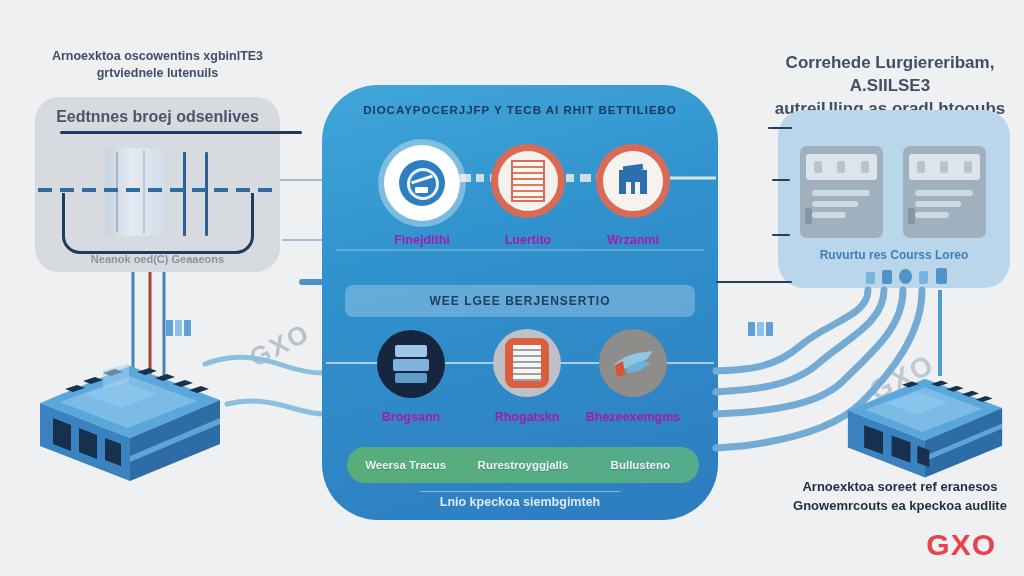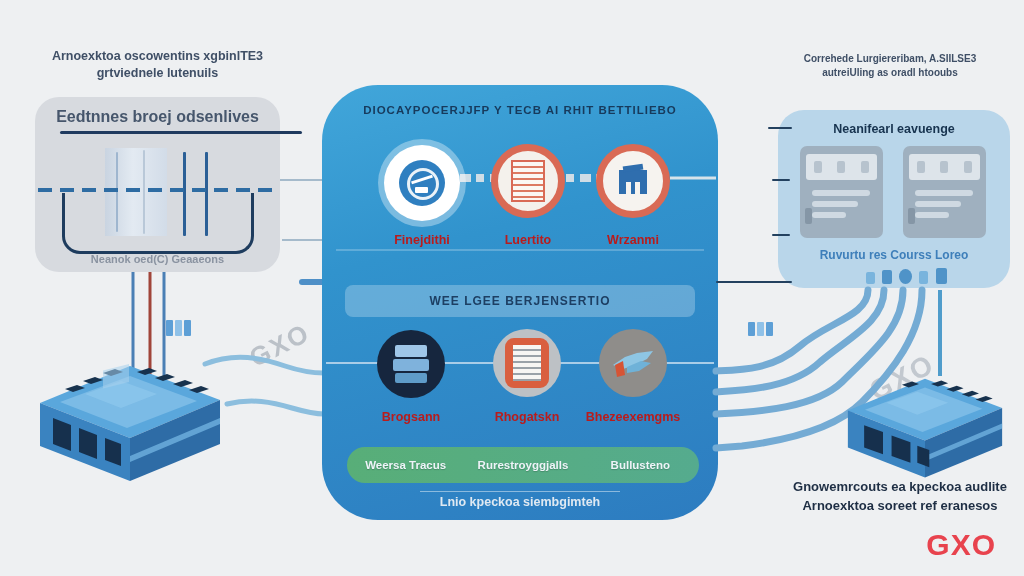--- a/index.html
+++ b/index.html
@@ -19,21 +19,21 @@
              background:repeating-linear-gradient(90deg,#2e6ca3 0 14px,transparent 14px 22px);}
   #left-ushape{left:62px;top:193px;width:186px;height:58px;border:3px solid #1e3c5e;border-top:none;
                border-radius:0 0 18px 18px;}
   #left-panel-caption{left:70px;top:253px;width:175px;font-size:11px;color:#8a93a1;font-weight:bold;text-align:center;}
   
   #center-panel{left:322px;top:85px;width:396px;height:435px;border-radius:56px;
     background:linear-gradient(165deg,#41a6da 0%,#3193cd 35%,#2d7cc0 100%);}
   #center-title{left:335px;top:104px;width:370px;font-size:11.5px;letter-spacing:1px;color:#173a5c;
     font-weight:bold;text-align:center;}
   .circle{position:absolute;border-radius:50%;display:flex;align-items:center;justify-content:center;}
-  .row-label{position:absolute;width:110px;text-align:center;font-size:12.5px;font-weight:bold;color:#b91c1c;}
+  .row-label{position:absolute;width:110px;text-align:center;font-size:12.5px;font-weight:bold;color:#a21caf;}
   #mid-band{left:345px;top:285px;width:350px;height:32px;border-radius:8px;background:rgba(255,255,255,0.25);
     display:flex;align-items:center;justify-content:center;font-size:12px;font-weight:bold;letter-spacing:1px;color:#1d3f63;}
   #green-bar{left:347px;top:447px;width:352px;height:36px;border-radius:18px;
     background:linear-gradient(90deg,#58ae78,#55ab8e);display:flex;align-items:center;}
   #green-bar > div{flex:1;text-align:center;font-size:11.5px;font-weight:bold;color:#eef4f8;text-shadow:0 1px 1px rgba(40,80,60,.35);}
   #center-bottom-line{left:420px;top:491px;width:200px;height:1px;background:rgba(255,255,255,.45);}
   #center-bottom-caption{left:390px;top:495px;width:260px;text-align:center;font-size:12.5px;font-weight:bold;color:#dfe9f2;}
   
   #right-panel{left:778px;top:110px;width:232px;height:178px;background:#b9d6ea;border-radius:26px;}
   #right-panel-title{left:788px;top:122px;width:212px;font-size:12.5px;font-weight:bold;color:#17334f;text-align:center;}
@@ -66,21 +66,21 @@
   <div class="wm" style="left:455px;top:95px;font-size:22px;color:rgba(230,240,248,.20);">GXO</div>
   <div class="wm" style="left:555px;top:295px;font-size:24px;color:rgba(225,235,245,.22);">GXO</div>
   <div class="wm" style="left:778px;top:152px;font-size:26px;color:rgba(125,136,148,.38);">GXO</div>
   <div class="wm" style="left:868px;top:362px;font-size:28px;color:rgba(150,160,172,.5);">GXO</div>
 
   <div class="abs cap" style="left:30px;top:48px;width:255px;font-size:12.5px;">
     <div>Arnoexktoa oscowentins xgbinlTE3</div>
     <div>grtviednele lutenuils</div>
   </div>
 
-  <div class="abs cap" style="left:765px;top:52px;width:250px;font-size:10px;">
+  <div class="abs cap" style="left:765px;top:52px;width:250px;font-size:17px;">
     <div>Correhede Lurgiereribam, A.SIILSE3</div>
     <div>autreiUling as oradl htooubs</div>
   </div>
 
   <div id="left-panel" class="abs"></div>
   <div id="left-panel-title" class="abs">Eedtnnes broej odsenlives</div>
   <div id="left-underline" class="abs"></div>
   <div id="left-slab" class="abs"></div>
   <div class="vline" style="left:116px;top:152px;width:2px;height:80px;background:#9fb6cf;"></div>
   <div class="vline" style="left:143px;top:150px;width:2px;height:84px;background:#b9c8d8;"></div>
@@ -183,21 +183,20 @@
 
   <div id="green-bar" class="abs">
     <div>Weersa Tracus</div>
     <div>Rurestroyggjalls</div>
     <div>Bullusteno</div>
   </div>
   <div id="center-bottom-line" class="abs"></div>
   <div id="center-bottom-caption" class="abs">Lnio kpeckoa siembgimteh</div>
 
   <div id="right-panel" class="abs"></div>
-  <div id="right-panel-title" class="abs">Neanifearl eavuenge</div>
 
   <div class="rcard" style="left:800px;top:146px;">
     <div class="hdr">
         <span></span>
         <span></span>
         <span></span>
       </div>
     <div class="ln" style="top:44px;width:58px;"></div>
     <div class="ln" style="top:55px;width:46px;"></div>
     <div class="ln" style="top:66px;width:34px;"></div>
@@ -277,18 +276,18 @@
       <polygon points="164,34 176,30 184,33 172,37"></polygon>
       <polygon points="78,17 90,13 98,16 86,20"></polygon>
     </g>
     <g fill="#16304d">
       <polygon points="34,64 56,72 56,98 34,90"></polygon>
       <polygon points="66,76 88,84 88,108 66,100"></polygon>
       <polygon points="96,88 110,93 110,113 96,108"></polygon>
     </g>
   </svg>
   <div class="dev-cap" style="left:780px;top:478px;width:240px;">
+    <div>Arnoexktoa soreet ref eranesos</div>
     <div>Gnowemrcouts ea kpeckoa audlite</div>
-    <div>Arnoexktoa soreet ref eranesos</div>
   </div>
 
   <div id="brand-logo" class="abs">GXO</div>
 </div>
 
 </body></html>

